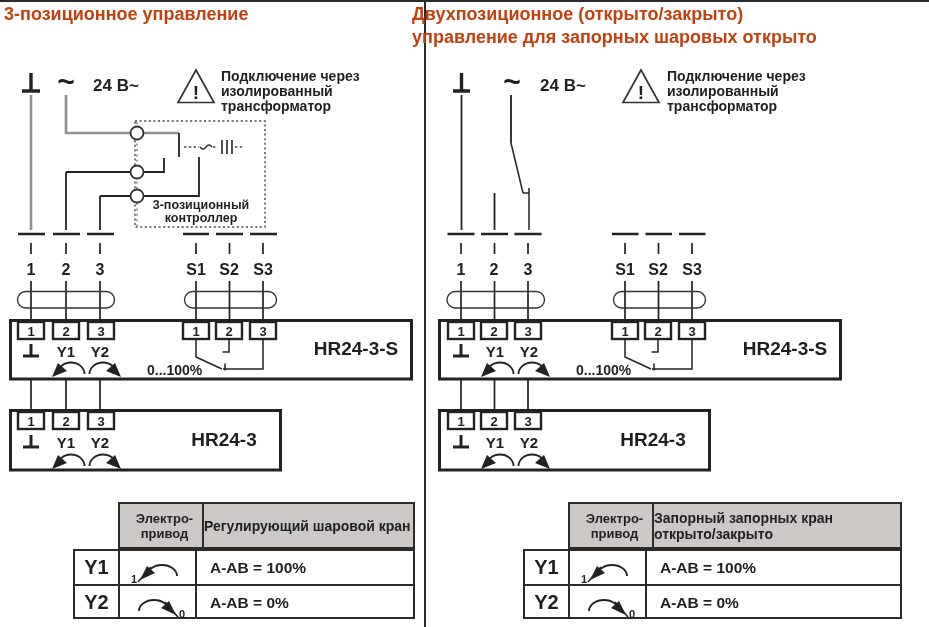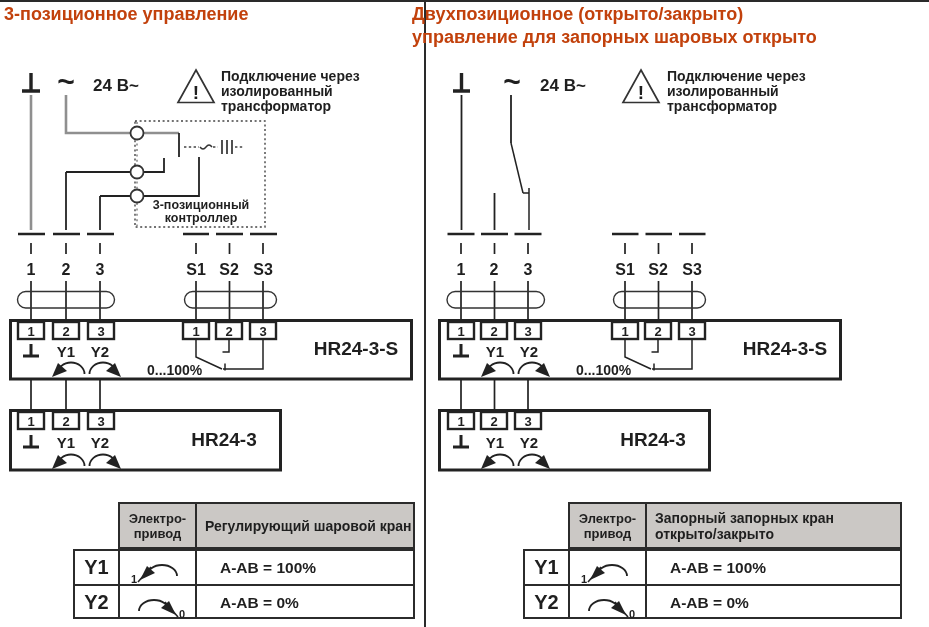--- a/index.html
+++ b/index.html
@@ -13,31 +13,31 @@
   svg text{font-family:"Liberation Sans","DejaVu Sans",sans-serif;fill:#1f1f1f;font-weight:bold;}
   
   .vtable{position:absolute;top:502px;height:117px;}
   .vtable.l{left:73px;width:342px;}
   .vtable.r{left:523px;width:379px;}
   .vt-head{position:absolute;left:45px;top:0;height:47px;box-sizing:border-box;
            border:2px solid #2b2b2b;background:#cbc8c5;display:flex;}
   .vtable.l .vt-head{width:297px;}
   .vtable.r .vt-head{width:334px;}
   .vt-hcell1{width:75px;border-right:2px solid #2b2b2b;display:flex;flex-direction:column;
-             justify-content:center;align-items:center;font-size:13px;line-height:15px;font-weight:bold;}
+             justify-content:center;align-items:center;font-size:13px;line-height:15px;font-weight:bold;margin-left:7px;}
   .vt-hcell2{flex:1;display:flex;flex-direction:column;justify-content:center;
-             padding-left:8px;font-size:14px;line-height:16px;font-weight:bold;border-radius:13px;}
+             padding-left:0;font-size:14px;line-height:16px;font-weight:bold;border-radius:13px;}
   .vt-body{position:absolute;left:0;top:47px;right:0;bottom:0;box-sizing:border-box;
            border:2px solid #2b2b2b;background:#fff;}
   .vt-row{display:flex;height:33px;}
   .vt-row.first{border-bottom:2px solid #2b2b2b;}
   .vt-c1{width:43px;border-right:2px solid #2b2b2b;display:flex;align-items:center;
          justify-content:center;font-size:20px;font-weight:bold;}
   .vt-c2{width:75px;border-right:2px solid #2b2b2b;display:flex;align-items:center;justify-content:center;}
-  .vt-c3{flex:1;display:flex;align-items:center;padding-left:23px;font-size:15.5px;font-weight:bold;}
+  .vt-c3{flex:1;display:flex;align-items:center;padding-left:13px;font-size:15.5px;font-weight:bold;}
 </style>
 </head>
 <body>
 
 <div class="page">
   <div class="top-rule"></div>
   <div class="divider"></div>
 
   <div class="panel-title l">
     <div>3-позиционное управление</div>

